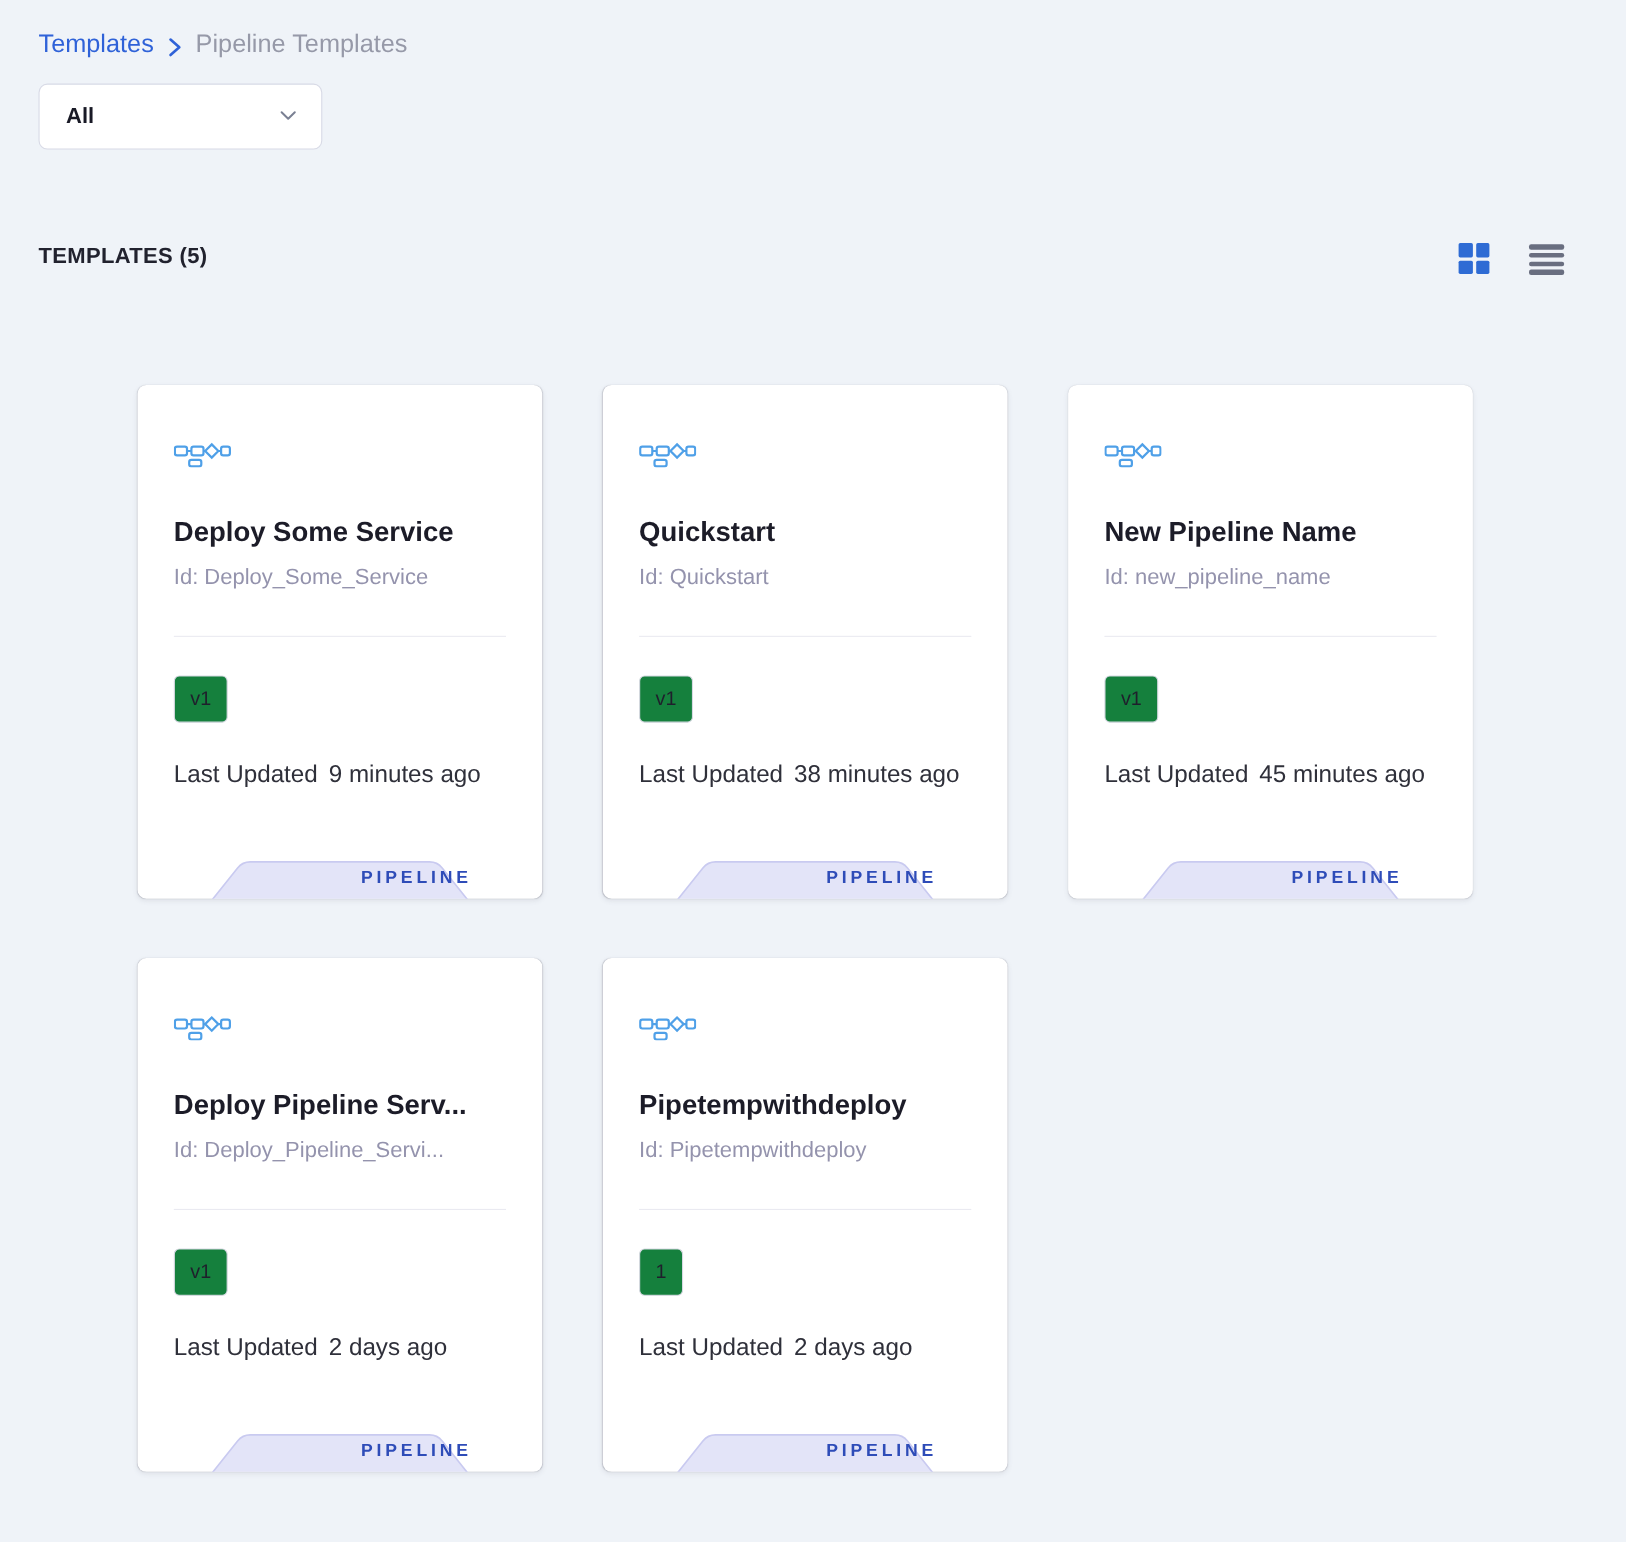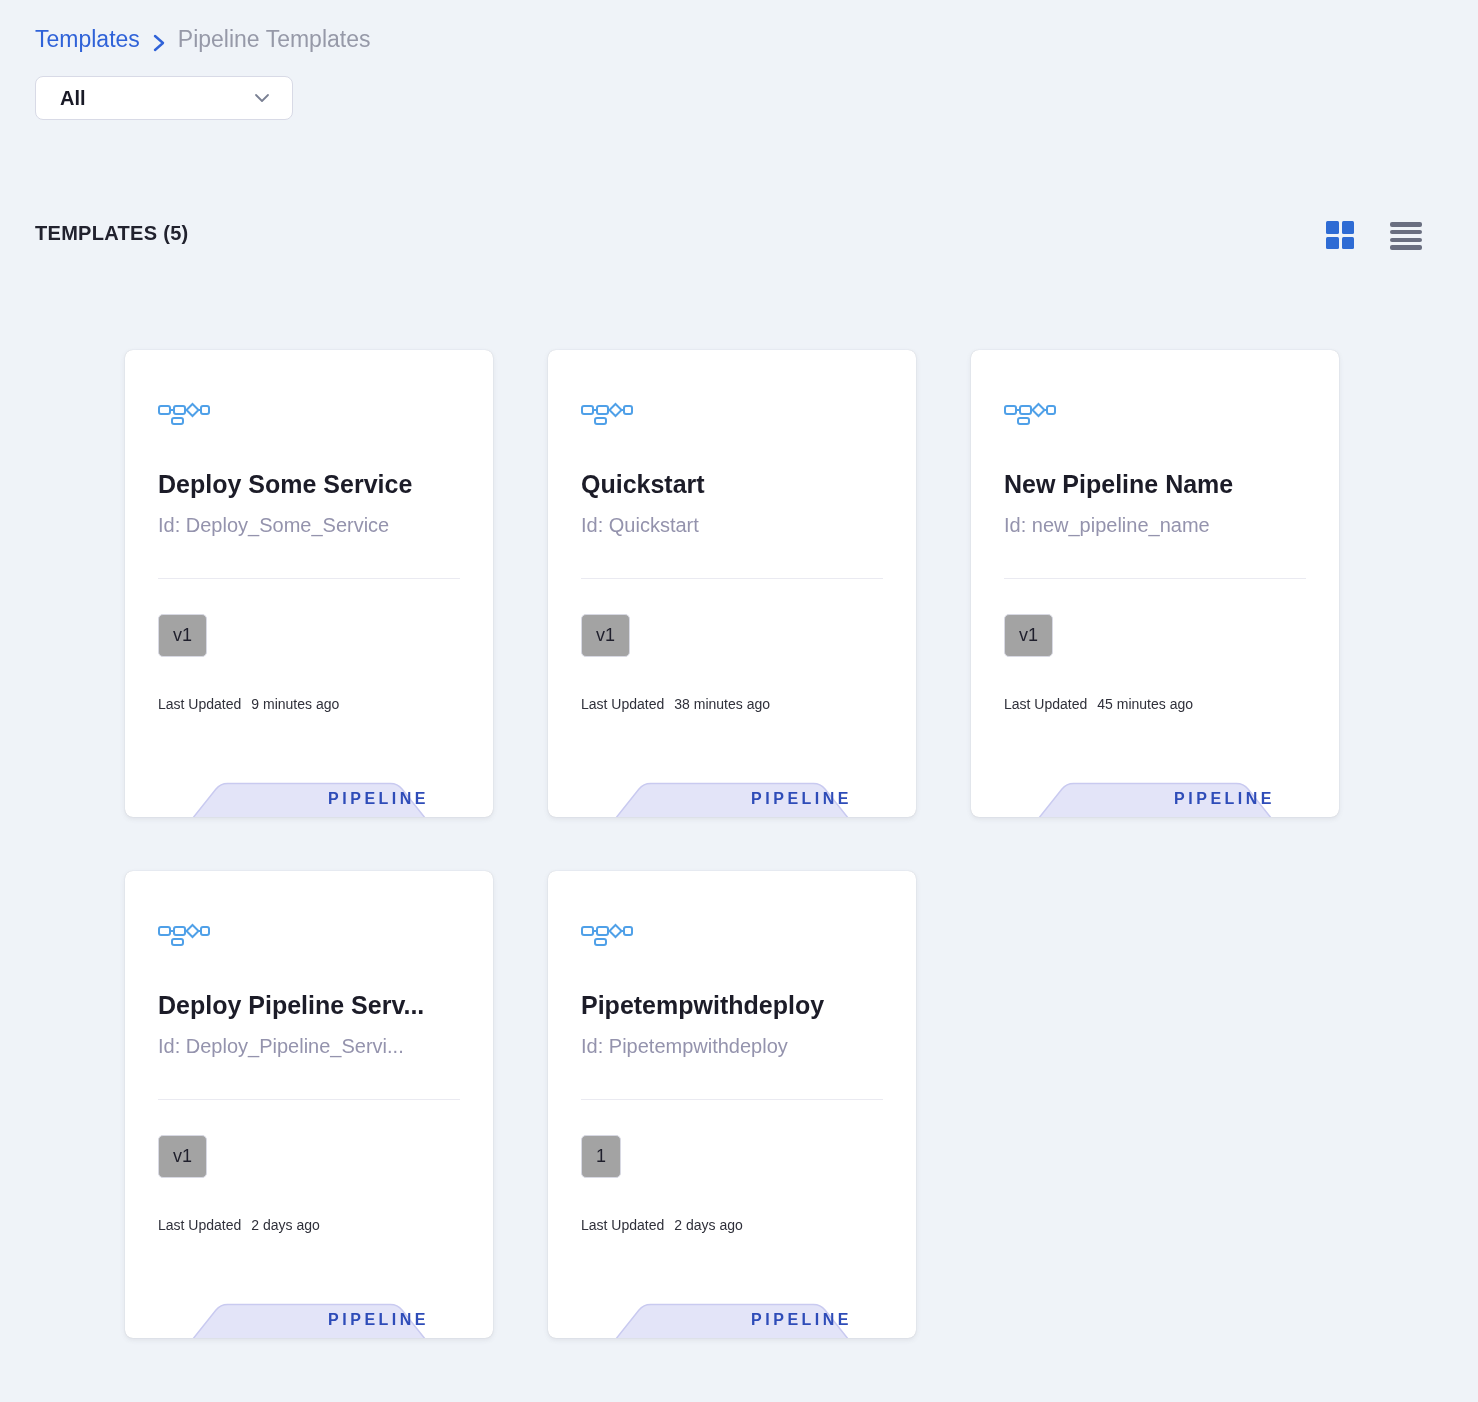--- a/index.html
+++ b/index.html
@@ -7,21 +7,21 @@
   body { font-family:"Liberation Sans","DejaVu Sans",sans-serif; color:#1C1C28; }
   .page { position:relative; width:1478px; height:1402px; background:#EFF3F8; overflow:hidden; }
 
   
   .breadcrumb { position:absolute; left:35px; top:26px; display:flex; align-items:flex-end; gap:12px; font-size:23px; }
   .crumb-link { color:#2F62D8; cursor:pointer; font-weight:500; }
   .crumb-sep { display:flex; align-items:center; }
   .crumb-current { color:#9699A8; font-weight:400; }
 
   
-  .scope-dropdown { position:absolute; left:35px; top:76px; width:258px; height:44px;
+  .scope-dropdown { position:absolute; left:35px; top:76px; width:258px; height:60px;
     background:#fff; border:1px solid #D8DAE6; border-radius:8px;
     display:flex; align-items:center; justify-content:space-between; padding:0 22px 0 24px; cursor:pointer; }
   .scope-value { font-size:20px; font-weight:700; color:#191A26; }
   .search-box { position:absolute; left:312px; top:75px; width:1116px; height:62px;
     background:#F3F9FC; border:2px solid #3E7EE0; border-radius:9px;
     display:flex; align-items:center; padding:0 18px; }
   .search-box input { flex:1; border:none; outline:none; background:transparent;
     font-family:inherit; font-size:23px; color:#333; margin-left:14px; }
   .search-box input::placeholder { color:#9AA3B2; }
 
@@ -39,23 +39,23 @@
   .cards-grid { position:absolute; left:125px; top:350px; width:1214px;
     display:grid; grid-template-columns:repeat(3,368px); gap:54px 55px; }
   .card { position:relative; width:368px; height:467px; background:#fff; border-radius:8px;
     padding:0 33px; overflow:hidden; cursor:pointer;
     box-shadow:0 0 1px rgba(40,41,61,.22), 0 2px 5px rgba(96,97,112,.12); }
   .card-icon { margin-top:51px; height:24px; }
   .card-title { margin-top:44px; font-size:25px; line-height:30px; font-weight:700; color:#1C1C28;
     white-space:nowrap; overflow:hidden; }
   .card-id { margin-top:12px; font-size:20px; line-height:28px; color:#9493AD; white-space:nowrap; overflow:hidden; }
   .card-divider { margin-top:39px; border-top:1px solid #EAEAF1; }
-  .version-badge { margin-top:35px; display:inline-block; border:1px solid #D8D9E3; background:#a3a3a3;
+  .version-badge { margin-top:35px; display:inline-block; border:1px solid #D8D9E3; background:#15803d;
     border-radius:5px; padding:10px 14px; font-size:18px; line-height:21px; color:#1F1F2C; }
-  .card-updated { margin-top:36px; display:flex; gap:10px; font-size:14px; line-height:22px; color:#2F303A; }
+  .card-updated { margin-top:36px; display:flex; gap:10px; font-size:22px; line-height:22px; color:#2F303A; }
   .card-tag { position:absolute; bottom:0; left:50%; transform:translateX(-50%); width:240px; height:37px; }
   .card-tag svg { position:absolute; left:0; bottom:-3px; }
   .card-tag .tag-label { position:absolute; left:0; right:0; top:10px; text-align:right;
     font-size:16px; font-weight:700; letter-spacing:3.5px; text-indent:3.5px; color:#2E4CB8; }
 </style>
 </head>
 <body>
 
 <div class="page">
 

